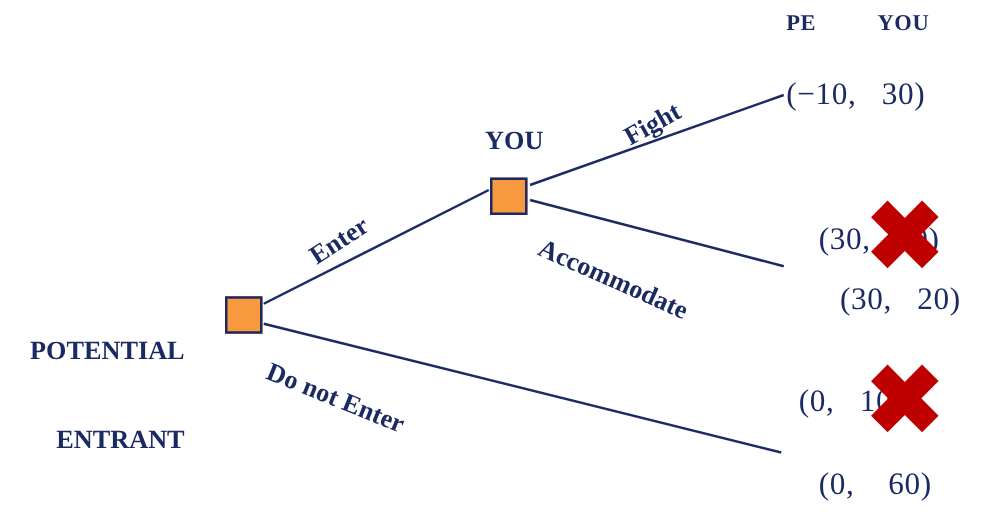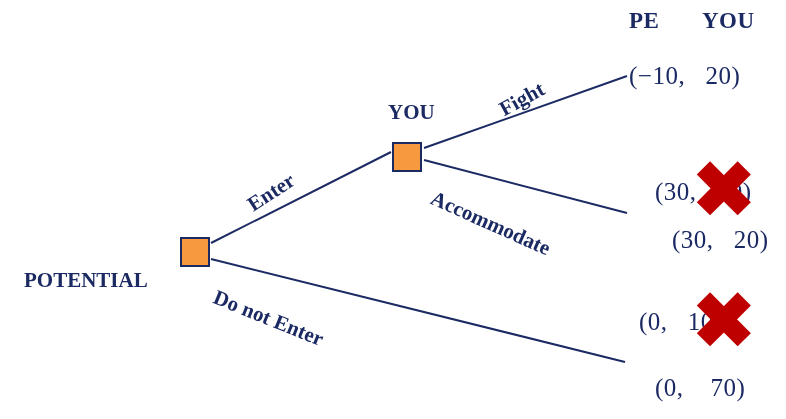--- a/index.html
+++ b/index.html
@@ -20,21 +20,21 @@
     width: 786px;
     height: 419px;
   }
   .abs {
     position: absolute;
     white-space: pre;
   }
   
   .col-header {
     font-weight: bold;
-    font-size: 23px;
+    font-size: 18px;
     color: #1b2a63;
     letter-spacing: 0.5px;
   }
   #header-pe  { left: 629px; top: 8px; }
   #header-you { left: 702px; top: 8px; }
 
   
   .player-label {
     font-weight: bold;
     font-size: 21px;
@@ -125,34 +125,35 @@
   <line x1="424" y1="148" x2="627" y2="76" stroke="#1b2a63" stroke-width="2"></line>
 
   <line x1="424" y1="160" x2="627" y2="213" stroke="#1b2a63" stroke-width="2"></line>
 </svg>
 
 <div class="abs col-header" id="header-pe">PE</div>
 <div class="abs col-header" id="header-you">YOU</div>
 
 <div class="abs player-label" id="label-potential-entrant">
   <div>POTENTIAL</div>
+  <div>ENTRANT</div>
 </div>
 
 <div class="abs player-label" id="label-you-node">YOU</div>
 
 <div class="abs node-square" id="node-potential-entrant"></div>
 <div class="abs node-square" id="node-you"></div>
 
 <div class="abs edge-label" id="edge-label-enter">Enter</div>
 <div class="abs edge-label" id="edge-label-do-not-enter">Do not Enter</div>
 <div class="abs edge-label" id="edge-label-fight">Fight</div>
 <div class="abs edge-label" id="edge-label-accommodate">Accommodate</div>
 
-<div class="abs payoff" id="payoff-fight">(−10,   20)</div>
+<div class="abs payoff" id="payoff-fight">(−10,   30)</div>
 
 <div class="abs payoff" id="payoff-accommodate-old">(30,   60)</div>
 <div class="abs payoff" id="payoff-accommodate-new">(30,   20)</div>
 
 <div class="abs payoff" id="payoff-do-not-enter-old">(0,   100)</div>
-<div class="abs payoff" id="payoff-do-not-enter-new">(0,    70)</div>
+<div class="abs payoff" id="payoff-do-not-enter-new">(0,    60)</div>
 
 <div class="abs cross-out" id="cross-out-accommodate">✖</div>
 <div class="abs cross-out" id="cross-out-do-not-enter">✖</div>
 
 </body></html>

